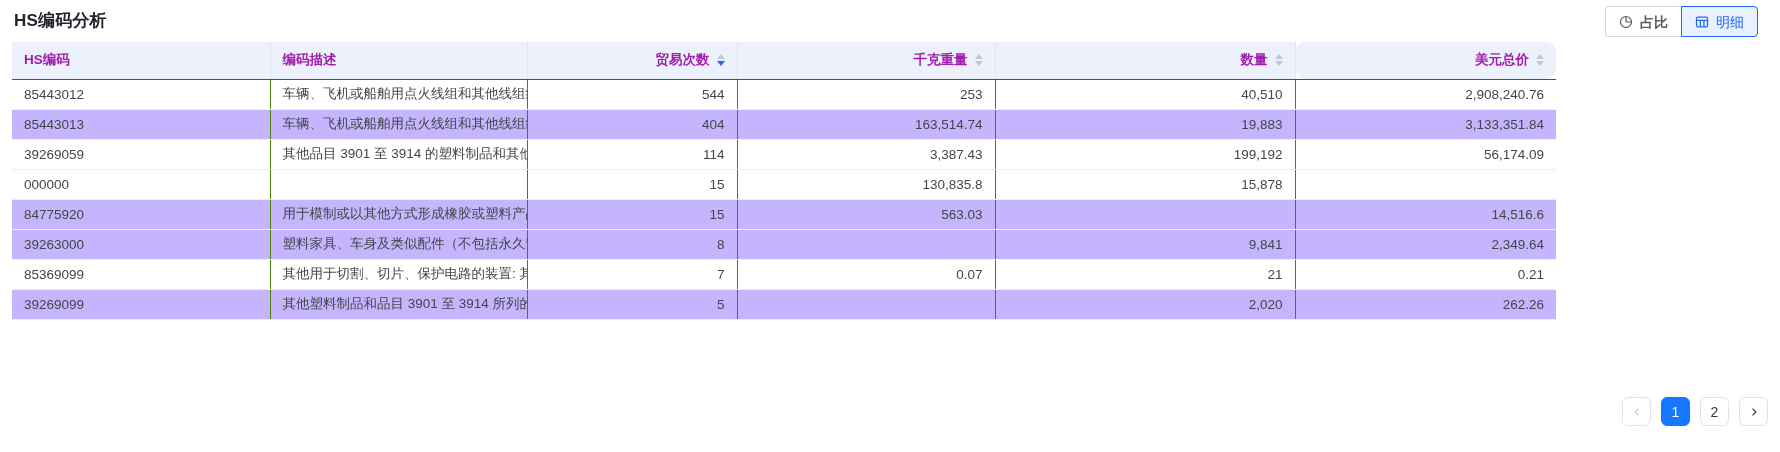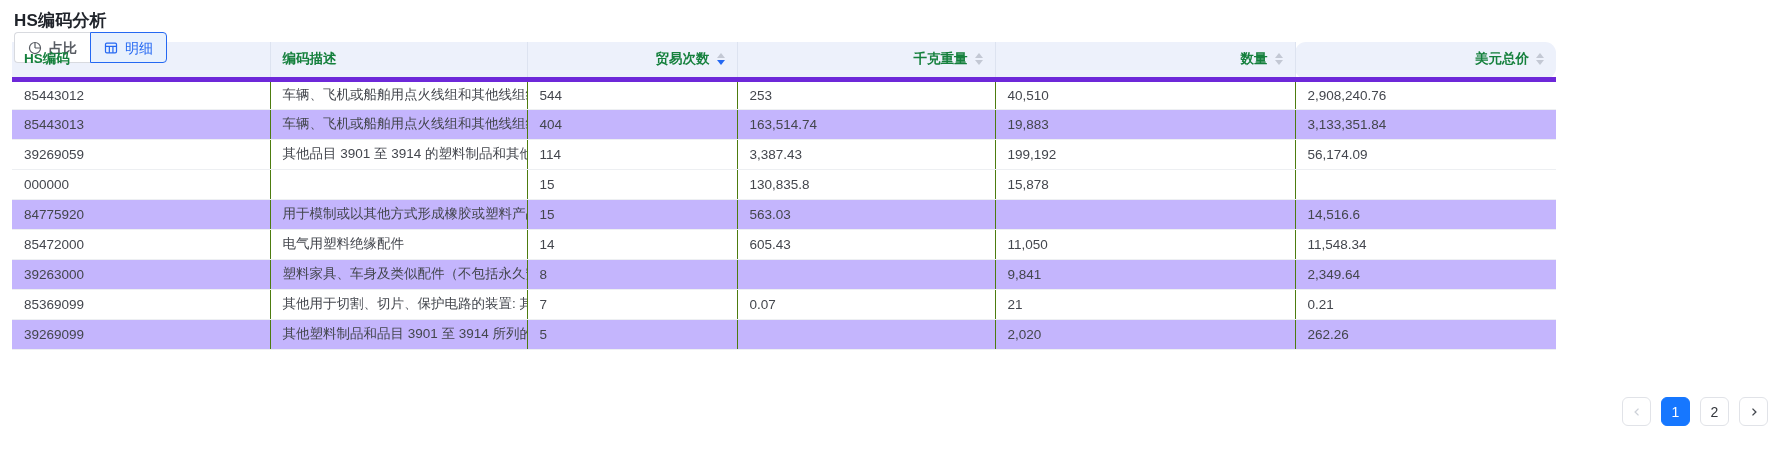--- a/index.html
+++ b/index.html
@@ -4,21 +4,21 @@
 <style>
   * { margin:0; padding:0; box-sizing:border-box; }
   html,body { background:#fff; }
   .page {
     width:1780px; height:452px; background:#fff; position:relative;
     font-family:"Liberation Sans","DejaVu Sans",sans-serif; overflow:hidden;
   }
   
   .topbar {
     display:flex; justify-content:space-between; align-items:flex-start;
-    padding:6px 22px 0 14px; height:38px;flex-direction:column;
+    padding:6px 22px 0 14px; height:38px;
   }
   .title { font-size:17px; font-weight:600; color:#20242b; letter-spacing:.2px; padding-top:3px; }
   .btn-group { display:flex; }
   .seg-btn {
     display:inline-flex; align-items:center; gap:7px; height:31px; padding:0 13px;
     background:#fff; border:1px solid #d8dadf; color:#595d64; font-size:14px;
     cursor:pointer; font-family:inherit; line-height:1;
   }
   .seg-btn.left { border-radius:4px 0 0 4px; border-right:none;font-weight:bold; }
   .seg-btn.active {
@@ -26,34 +26,34 @@
     border-radius:0 4px 4px 0;
   }
   .seg-btn svg { display:block; }
   
   table {
     margin-left:12px; width:1544px; border-collapse:collapse; table-layout:fixed;
     margin-top:4px;
   }
   thead th {
     background:#edf1fb; height:37px; padding:0 12px;
-    font-size:13.5px; font-weight:700; color:#15803d;
-    border-right:1px solid #dde3f0; border-bottom:5px solid #6d28d9;text-align:right;
+    font-size:13.5px; font-weight:700; color:#a21caf;
+    border-right:1px solid #dde3f0; border-bottom:1px solid #6d28d9;text-align:right;
   }
   thead th:last-child { border-right:none;border-radius:11px; }
   .th-inner { display:flex; align-items:center; gap:7px; }
   .th-inner.right { justify-content:flex-end; }
   tbody td {
     height:30px; padding:0 12px; font-size:13.5px; color:#43464d;
     border-bottom:1px solid #edeff2; border-right:1px solid #4d7c0f;
     white-space:nowrap; overflow:hidden;
   }
   tbody td:last-child { border-right:none; }
   tbody tr.stripe td { background:#c4b5fd; }
-  .num { text-align:left; }
+  .num { text-align:right; }
   
   .sorter { display:inline-flex; flex-direction:column; align-items:center; gap:2px; cursor:pointer; }
   .caret-up {
     width:0; height:0; border-left:4px solid transparent; border-right:4px solid transparent;
     border-bottom:5px solid #c3c8d4;
   }
   .caret-down {
     width:0; height:0; border-left:4px solid transparent; border-right:4px solid transparent;
     border-top:5px solid #c3c8d4;
   }
@@ -194,28 +194,20 @@
         <td class="num"></td>
       </tr>
       <tr class="stripe">
         <td>84775920</td>
         <td>用于模制或以其他方式形成橡胶或塑料产品的...</td>
         <td class="num">15</td>
         <td class="num">563.03</td>
         <td class="num"></td>
         <td class="num">14,516.6</td>
       </tr>
-      <tr>
-        <td>85472000</td>
-        <td>电气用塑料绝缘配件</td>
-        <td class="num">14</td>
-        <td class="num">605.43</td>
-        <td class="num">11,050</td>
-        <td class="num">11,548.34</td>
-      </tr>
       <tr class="stripe">
         <td>39263000</td>
         <td>塑料家具、车身及类似配件（不包括永久安装...</td>
         <td class="num">8</td>
         <td class="num"></td>
         <td class="num">9,841</td>
         <td class="num">2,349.64</td>
       </tr>
       <tr>
         <td>85369099</td>

